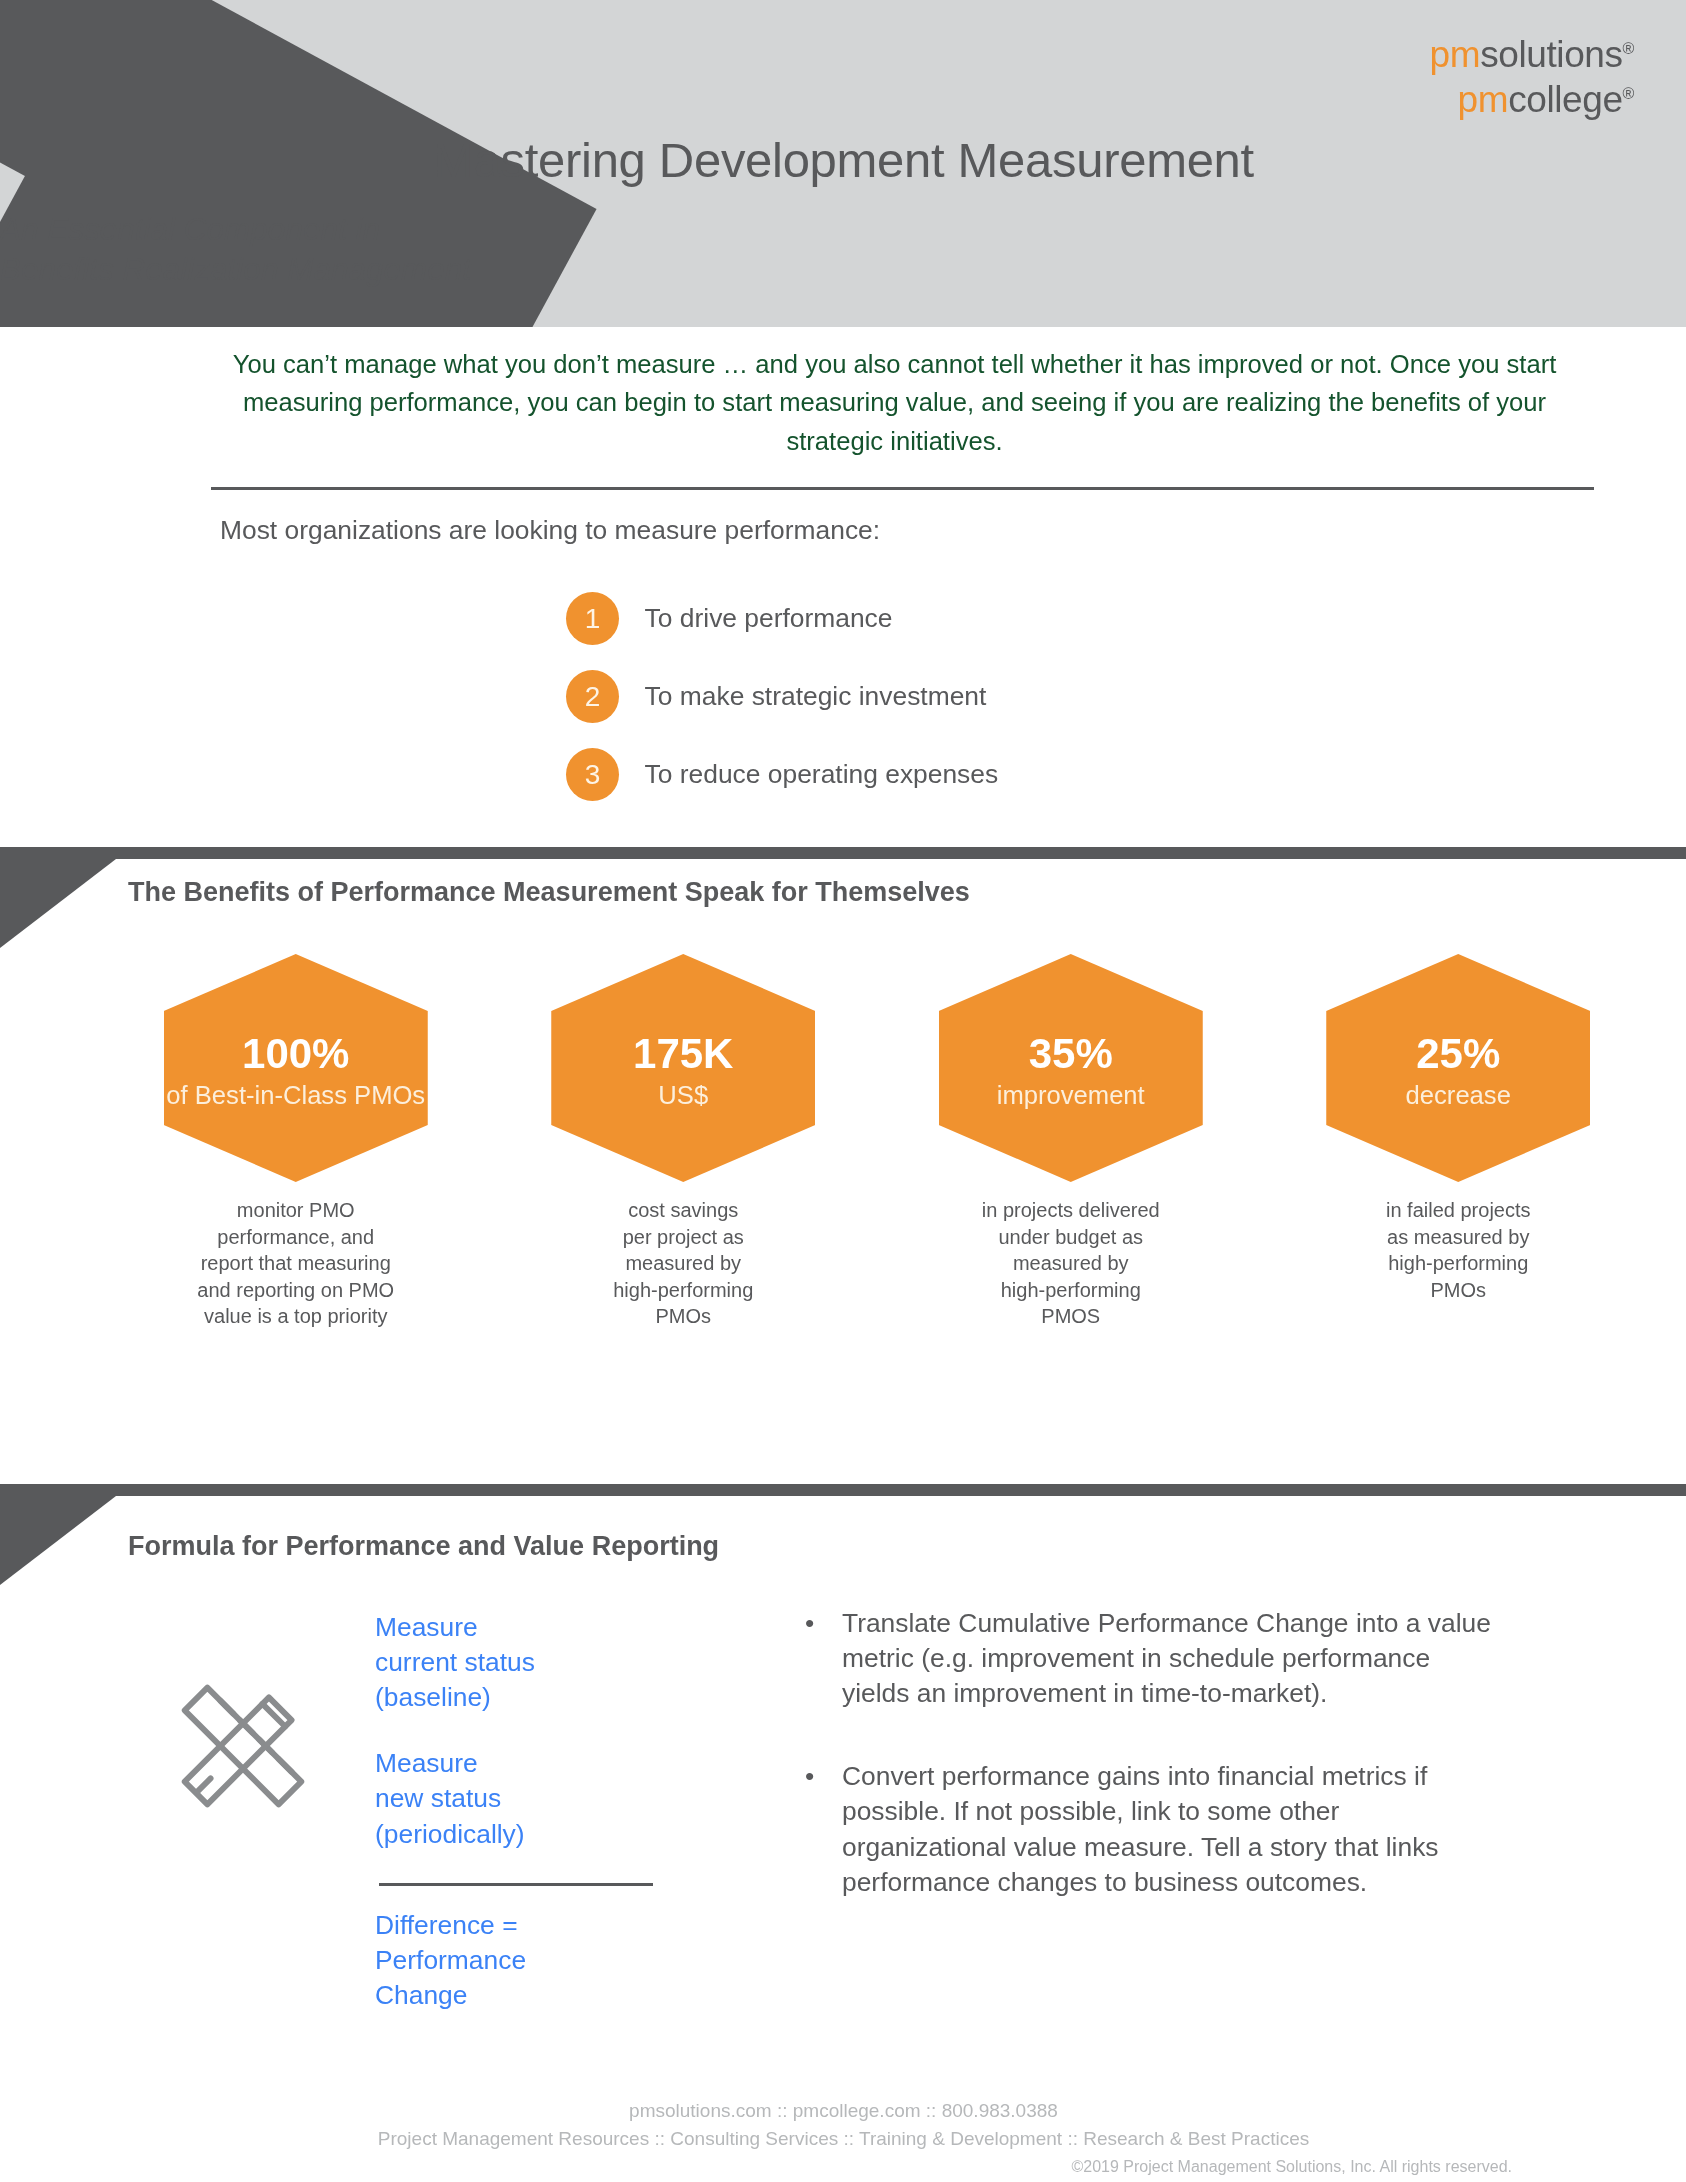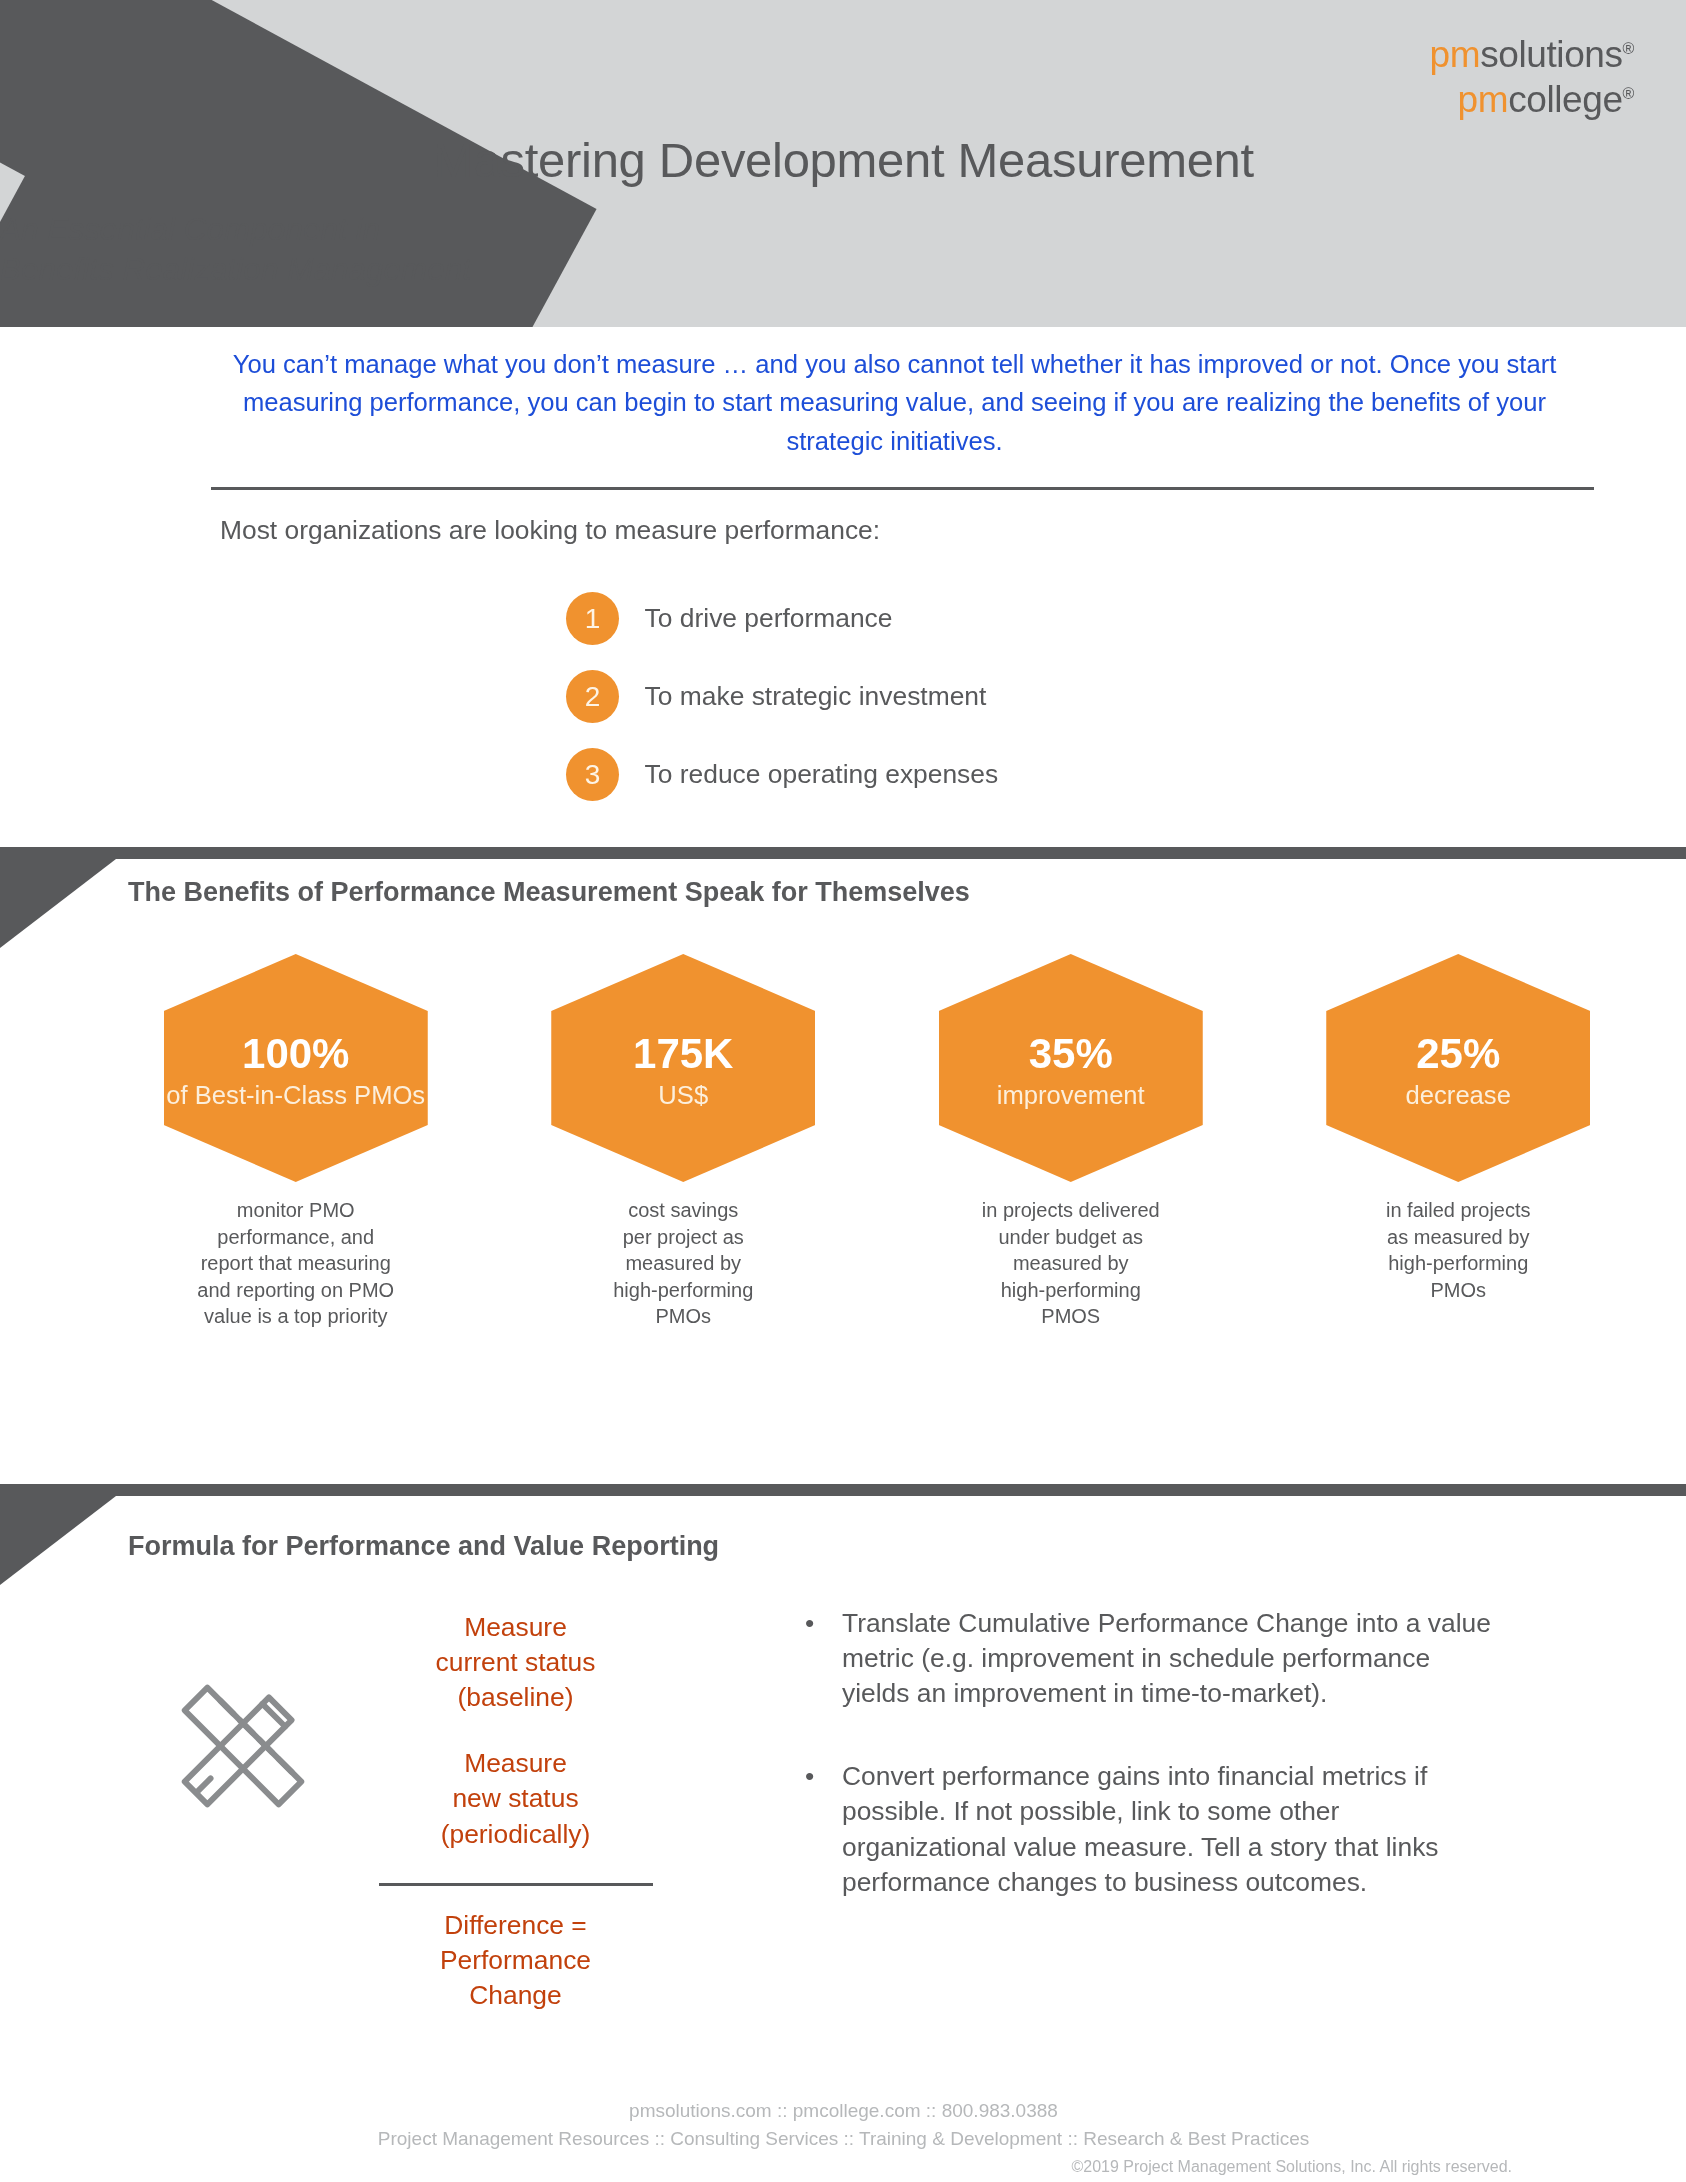--- a/index.html
+++ b/index.html
@@ -74,21 +74,21 @@
     line-height: 1.28;
     font-weight: 400;
   }
 
   
   .intro {
     position: absolute; left: 213px; top: 345px;
     width: 1363px;
     text-align: center;
     font-size: 25.6px;
-    color: #1d4ed8;
+    color: #14532d;
     line-height: 1.5;
   }
   .intro-rule {
     position: absolute; left: 211px; top: 487px;
     width: 1383px; height: 2.6px;
     background: #58595b;
   }
   .lead {
     position: absolute; left: 220px; top: 515px;
     font-size: 26.4px;
@@ -172,23 +172,22 @@
   }
 
   
   .formula-icon {
     position: absolute; left: 162px; top: 1665px;
     width: 162px; height: 162px;
   }
   .formula-col {
     position: absolute; left: 375px; top: 1610px;
     width: 281px;
-    text-align: center;
-    font-size: 26.4px;
-    color: #c2410c;
+    font-size: 26.4px;
+    color: #3b82f6;
     line-height: 1.33;
   }
   .formula-block { white-space: pre-line; }
   .formula-rule {
     margin: 31px auto 22px auto;
     width: 274px; height: 3.4px;
     background: #58595b;
   }
   .bullets {
     position: absolute; left: 805px; top: 1606px;

